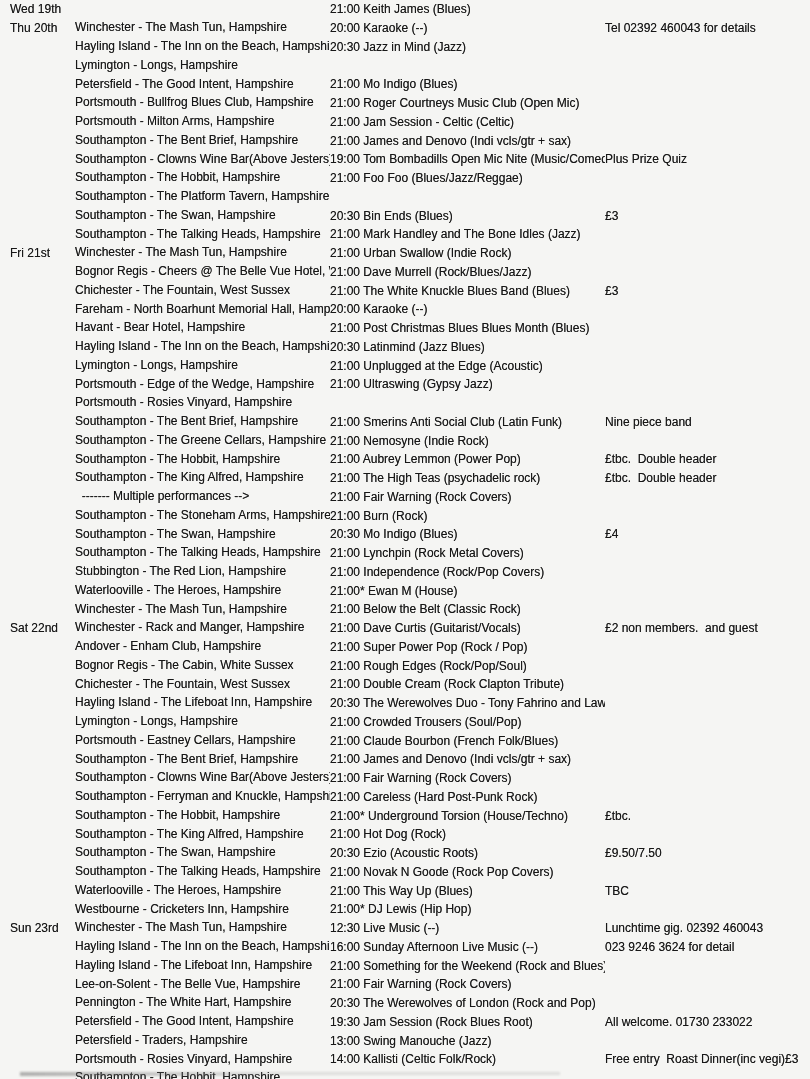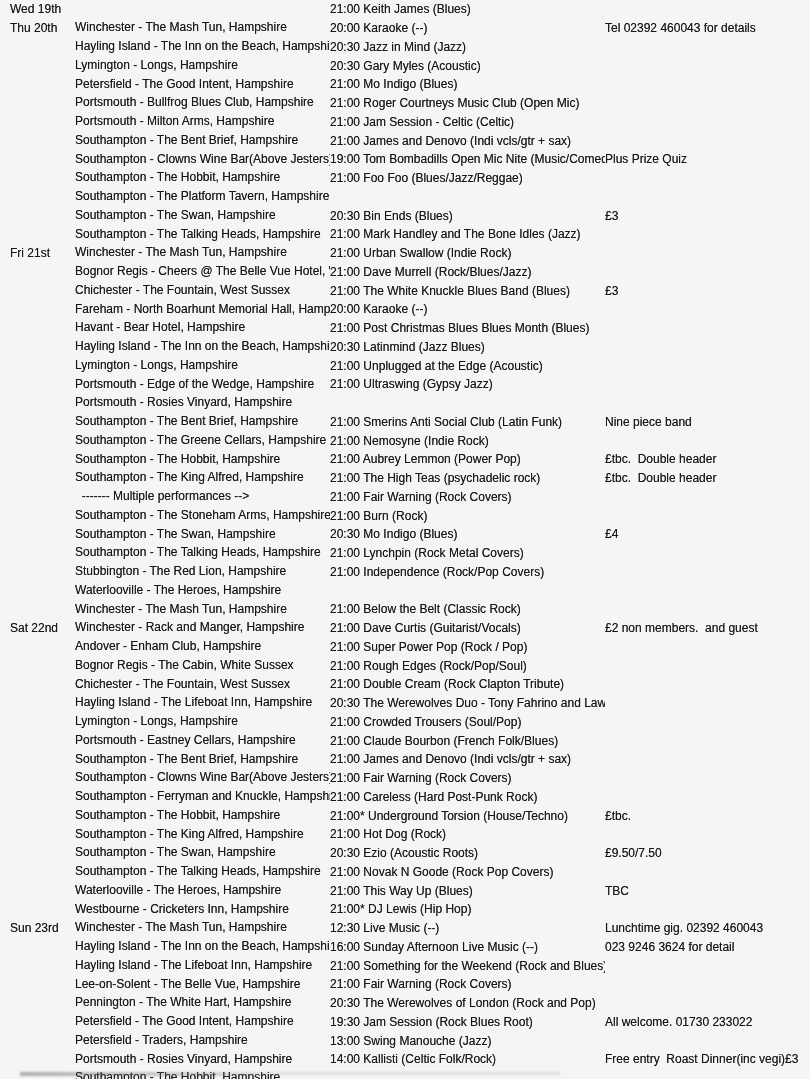--- a/index.html
+++ b/index.html
@@ -56,21 +56,20 @@
   <div class="row">
     <span class="c-date"></span>
     <span class="c-venue">Lymington - Longs, Hampshire</span>
     <span class="c-act">20:30 Jazz in Mind (Jazz)</span>
     <span class="c-note"></span>
   </div>
 
   <div class="row">
     <span class="c-date"></span>
     <span class="c-venue">Petersfield - The Good Intent, Hampshire</span>
-    <span class="c-act">20:30 Gary Myles (Acoustic)</span>
     <span class="c-note"></span>
   </div>
 
   <div class="row">
     <span class="c-date"></span>
     <span class="c-venue">Portsmouth - Bullfrog Blues Club, Hampshire</span>
     <span class="c-act">21:00 Mo Indigo (Blues)</span>
     <span class="c-note"></span>
   </div>
 
@@ -250,20 +249,21 @@
   <div class="row">
     <span class="c-date"></span>
     <span class="c-venue">Waterlooville - The Heroes, Hampshire</span>
     <span class="c-act">21:00 Independence (Rock/Pop Covers)</span>
     <span class="c-note"></span>
   </div>
 
   <div class="row">
     <span class="c-date"></span>
     <span class="c-venue">Winchester - The Mash Tun, Hampshire</span>
+    <span class="c-act">21:00* Ewan M (House)</span>
     <span class="c-note"></span>
   </div>
 
   <div class="row">
     <span class="c-date"></span>
     <span class="c-venue">Winchester - Rack and Manger, Hampshire</span>
     <span class="c-act">21:00 Below the Belt (Classic Rock)</span>
     <span class="c-note"></span>
   </div>
 

